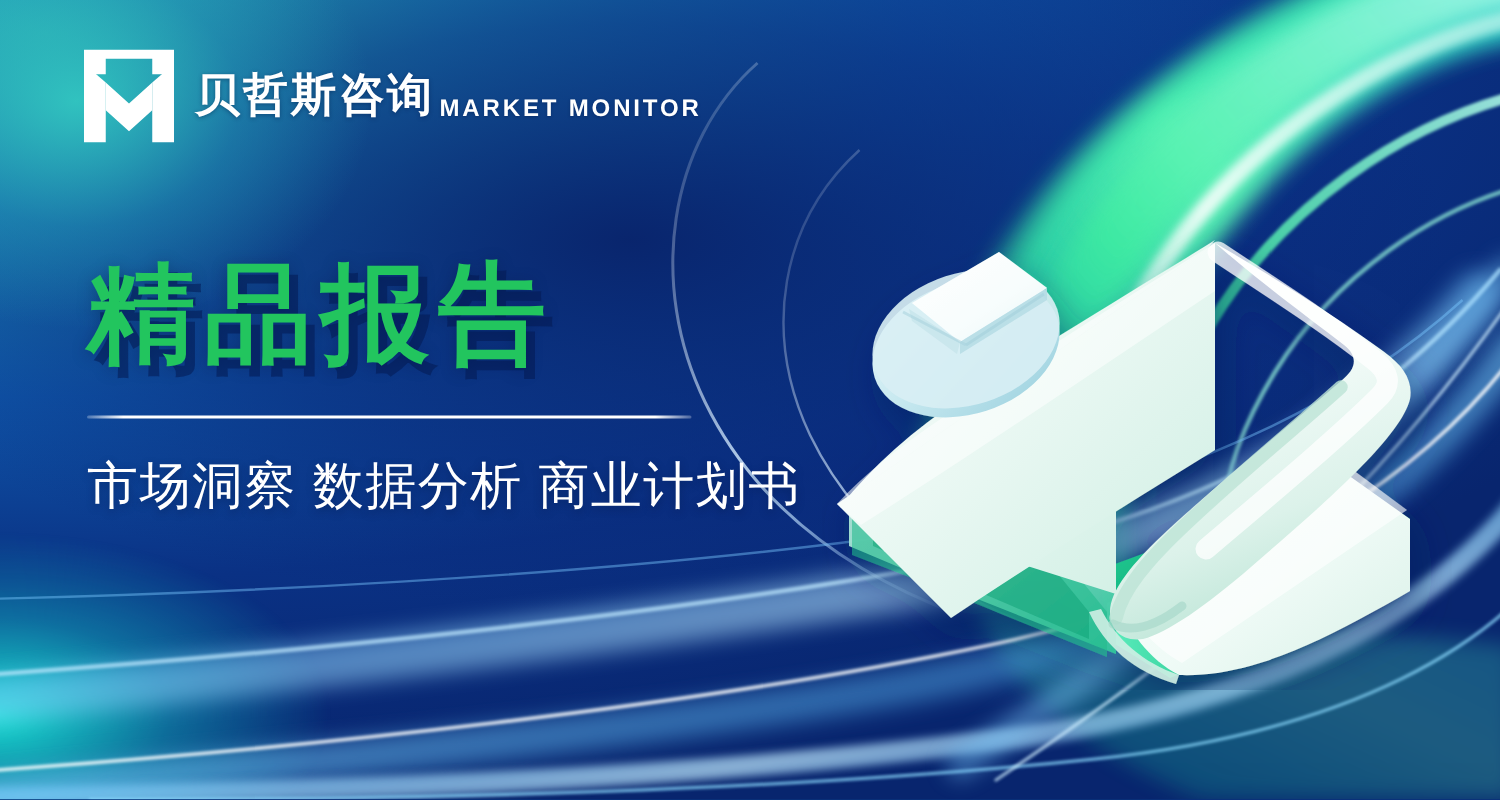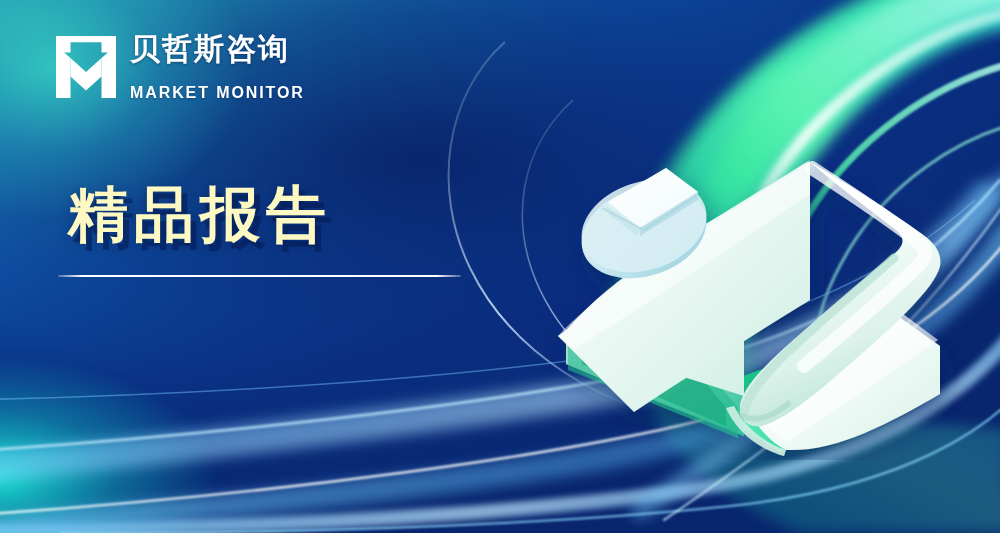--- a/index.html
+++ b/index.html
@@ -44,41 +44,41 @@
   }
 
   .svg-layer{position:absolute;inset:0;width:1000px;height:533px;}
 
   
   .logo-wrap{
     position:absolute;left:56px;top:33px;
     display:flex;align-items:center;gap:14px;
   }
   .logo-mark{width:60px;height:62px;display:block;flex:none;}
-  .logo-text{display:flex;flex-direction:column;gap:3px;}
+  .logo-text{display:flex;gap:3px;}
   .logo-cn{
     color:#ffffff;font-size:30px;font-weight:700;line-height:1.05;
     letter-spacing:2px;white-space:nowrap;
     text-shadow:0 1px 3px rgba(3,24,70,.45);
   }
   .logo-en{
     color:#ffffff;font-size:16px;font-weight:700;line-height:1;
     letter-spacing:1.9px;white-space:nowrap;
     text-shadow:0 1px 2px rgba(3,24,70,.4);
     margin-top:17px;
   }
 
   
   .headline{
     position:absolute;left:56px;top:172px;width:520px;
   }
   .headline-title{
-    color:#fef9c3;
-    font-size:60px;font-weight:700;line-height:1.02;
-    letter-spacing:6px;white-space:nowrap;margin:12px;
+    color:#22c55e;
+    font-size:72px;font-weight:700;line-height:1.02;
+    letter-spacing:6px;white-space:nowrap;margin:2px;
     text-shadow:6px 7px 0 rgba(3,26,82,.55), 0 2px 10px rgba(2,20,64,.35);
   }
   .rule{
     width:403px;height:2px;margin:30px 0 0 2px;
     background:linear-gradient(90deg, rgba(255,255,255,.25) 0%, #ffffff 6%, #ffffff 94%, rgba(255,255,255,.25) 100%);
     border-radius:2px;
   }
   .headline-sub{
     color:#ffffff;font-size:34px;font-weight:400;line-height:1.2;
     letter-spacing:1px;white-space:nowrap;margin:25px 0 0 2px;
@@ -195,20 +195,21 @@
     </svg>
     <div class="logo-text">
       <div class="logo-cn">贝哲斯咨询</div>
       <div class="logo-en">MARKET MONITOR</div>
     </div>
   </div>
 
   <div class="headline">
     <h1 class="headline-title">精品报告</h1>
     <div class="rule"></div>
+    <div class="headline-sub">市场洞察  数据分析  商业计划书</div>
   </div>
 
   <svg class="book" viewBox="0 0 420 310" aria-hidden="true">
     <defs>
       <linearGradient id="pgL" x1="0" y1="0" x2="1" y2="1">
         <stop offset="0%" stop-color="#ffffff"></stop>
         <stop offset="45%" stop-color="#eaf8f3"></stop>
         <stop offset="100%" stop-color="#cdeee2"></stop>
       </linearGradient>
       <linearGradient id="pgR" x1="0" y1="0" x2="1" y2="1">

